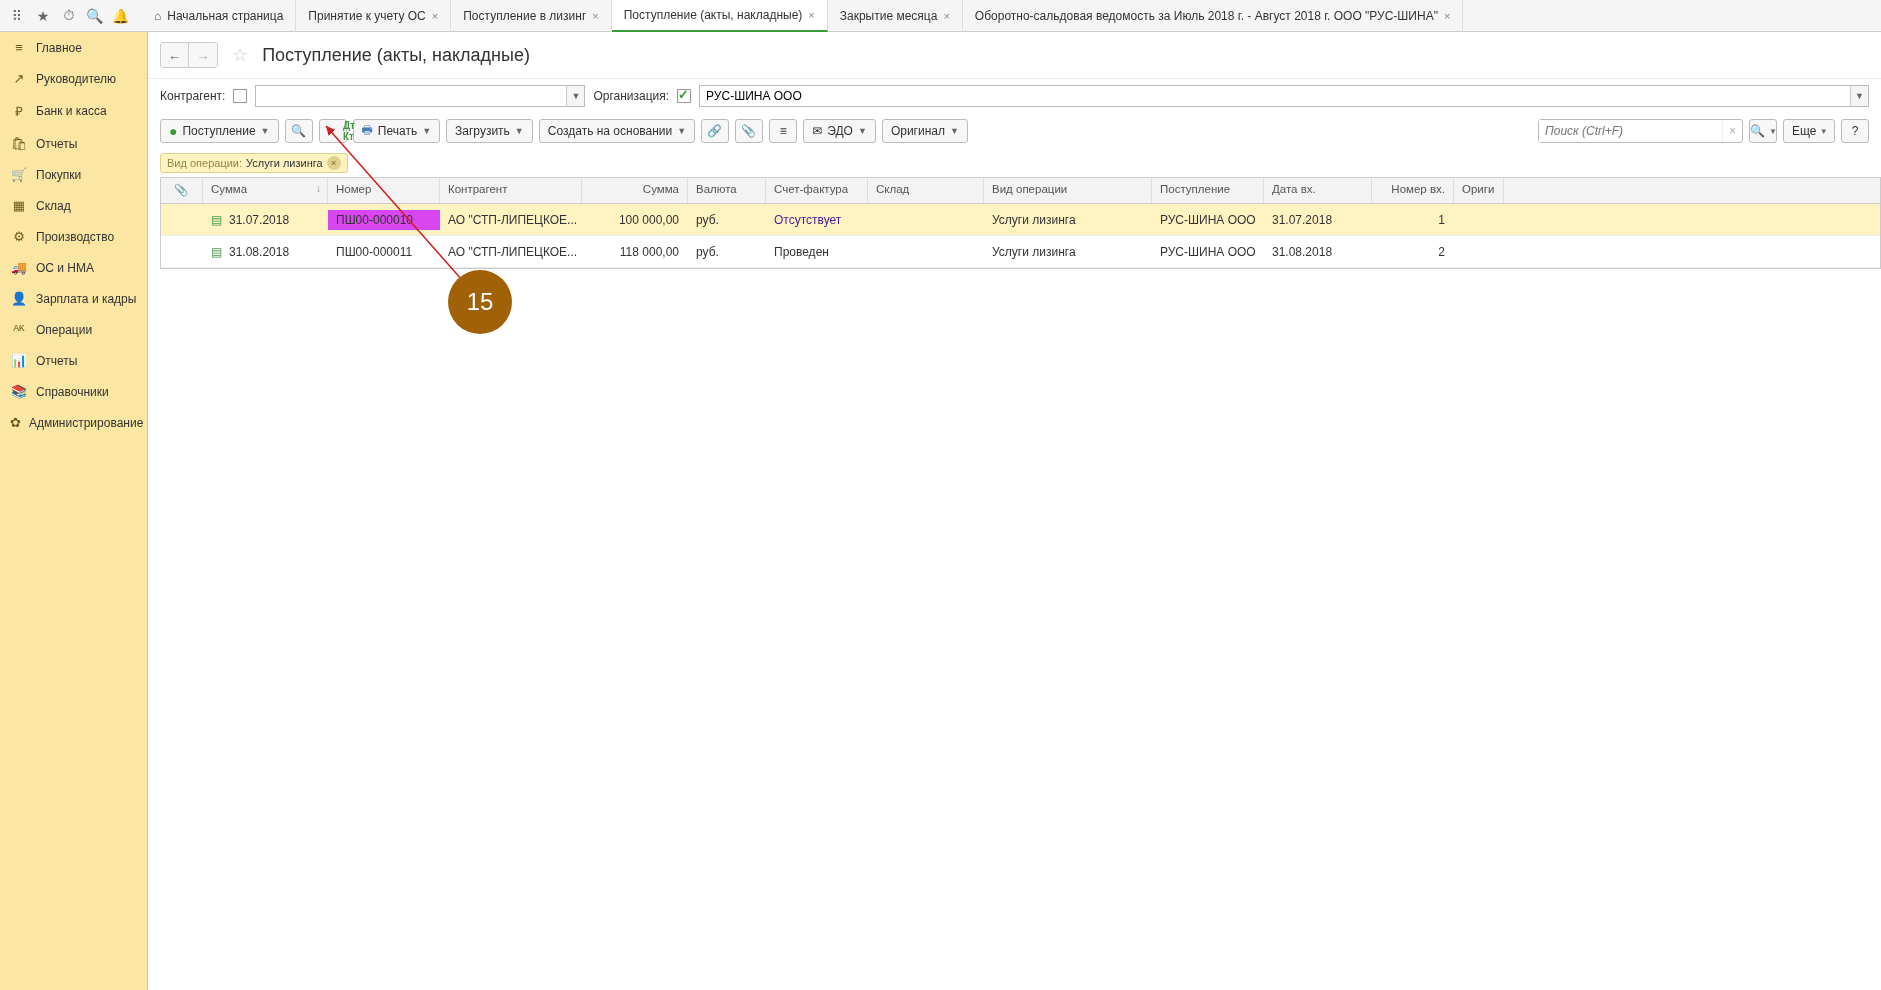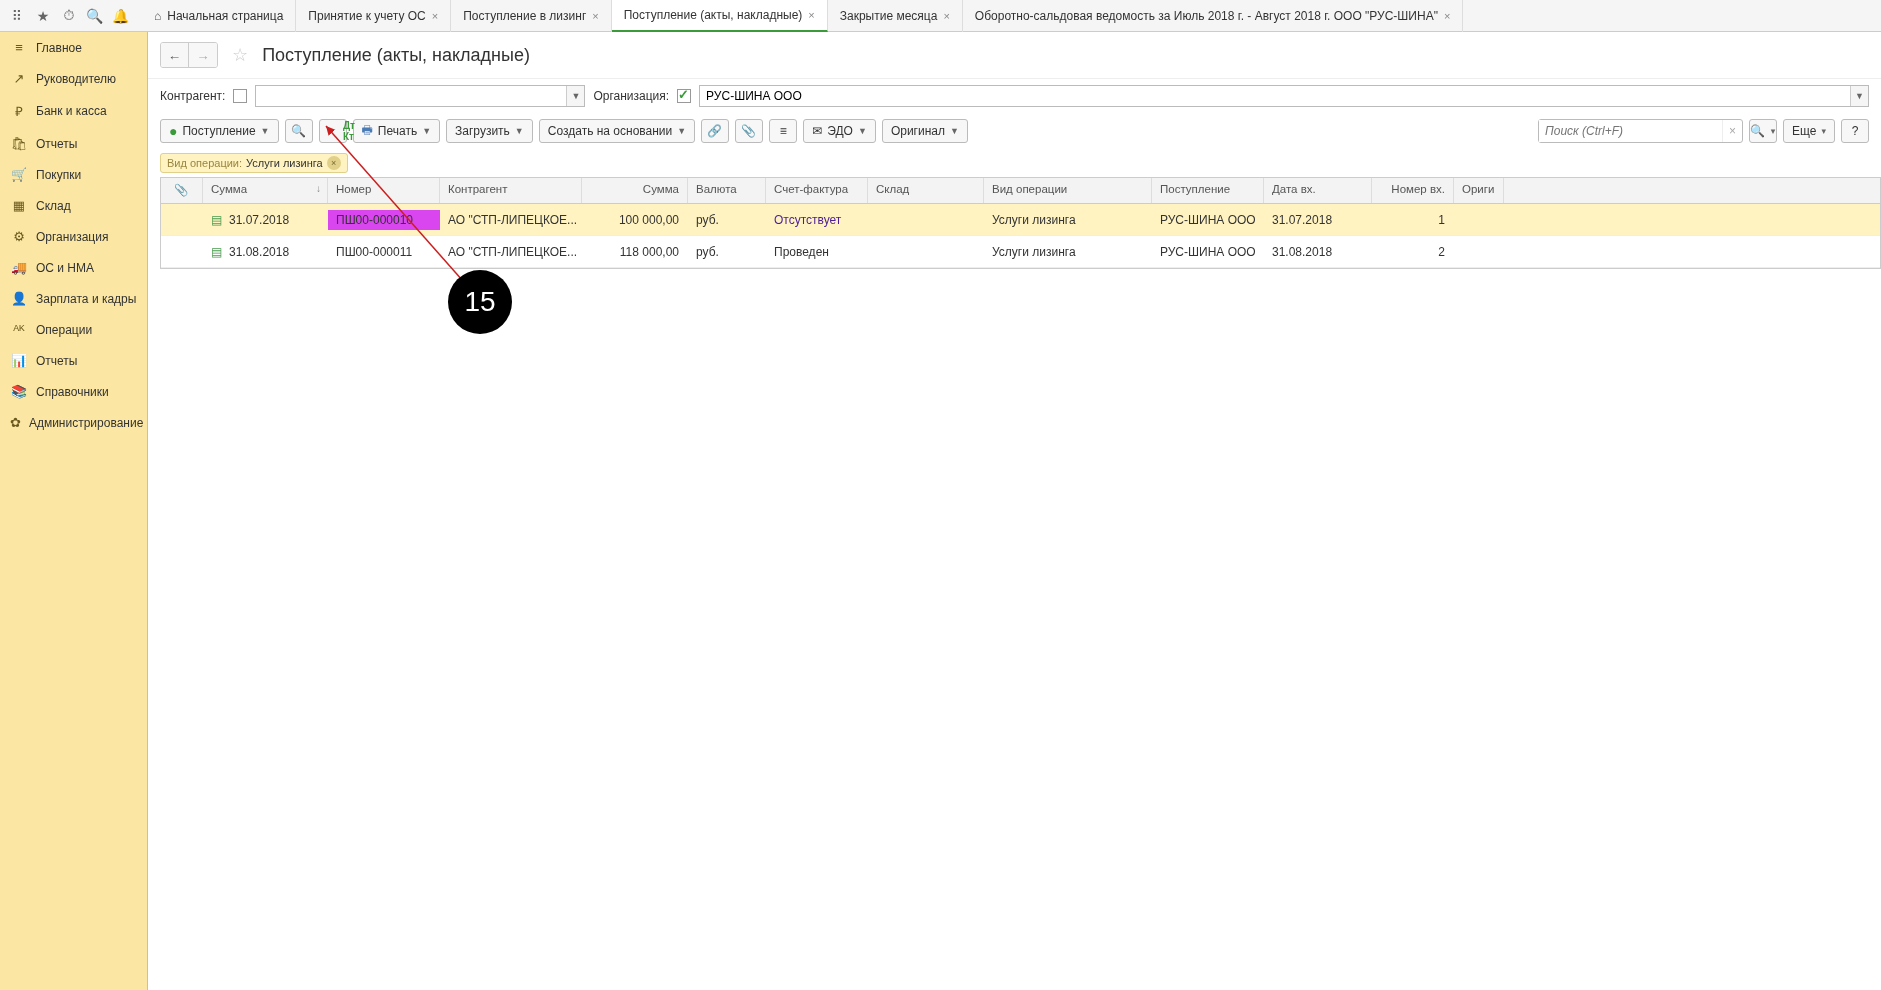--- a/index.html
+++ b/index.html
@@ -84,21 +84,21 @@
 .col-sklad { width: 116px; }
 .col-vid { width: 168px; }
 .col-org { width: 112px; }
 .col-dvh { width: 108px; }
 .col-nvh { width: 82px; text-align: right; }
 .col-orig { width: 50px; }
 .td.sf-miss { color: #4c1d95; }
 
 
 .annotation { position: absolute; pointer-events: none; z-index: 100; }
-.ann-circle { position: absolute; width: 64px; height: 64px; border-radius: 50%; background: #000000; color: #fff; font-size: 28px; display: flex; align-items: center; justify-content: center; left: 300px; top: 238px; }
+.ann-circle { position: absolute; width: 64px; height: 64px; border-radius: 50%; background: #a16207; color: #fff; font-size: 24px; display: flex; align-items: center; justify-content: center; left: 300px; top: 238px; }
 .ann-line { position: absolute; width: 200px; height: 200px; left: 170px; top: 86px; }
 </style>
 </head>
 <body>
 
 <div class="top-toolbar">
   <div class="icon-btn">⠿</div>
   <div class="icon-btn">★</div>
   <div class="icon-btn">⏱</div>
   <div class="icon-btn">🔍</div>
@@ -153,21 +153,21 @@
       <div class="sidebar-item">
         <span class="s-icon">🛒</span>
         <span>Покупки</span>
       </div>
       <div class="sidebar-item">
         <span class="s-icon">▦</span>
         <span>Склад</span>
       </div>
       <div class="sidebar-item">
         <span class="s-icon">⚙</span>
-        <span>Организация</span>
+        <span>Производство</span>
       </div>
       <div class="sidebar-item">
         <span class="s-icon">🚚</span>
         <span>ОС и НМА</span>
       </div>
       <div class="sidebar-item">
         <span class="s-icon">👤</span>
         <span>Зарплата и кадры</span>
       </div>
       <div class="sidebar-item">

